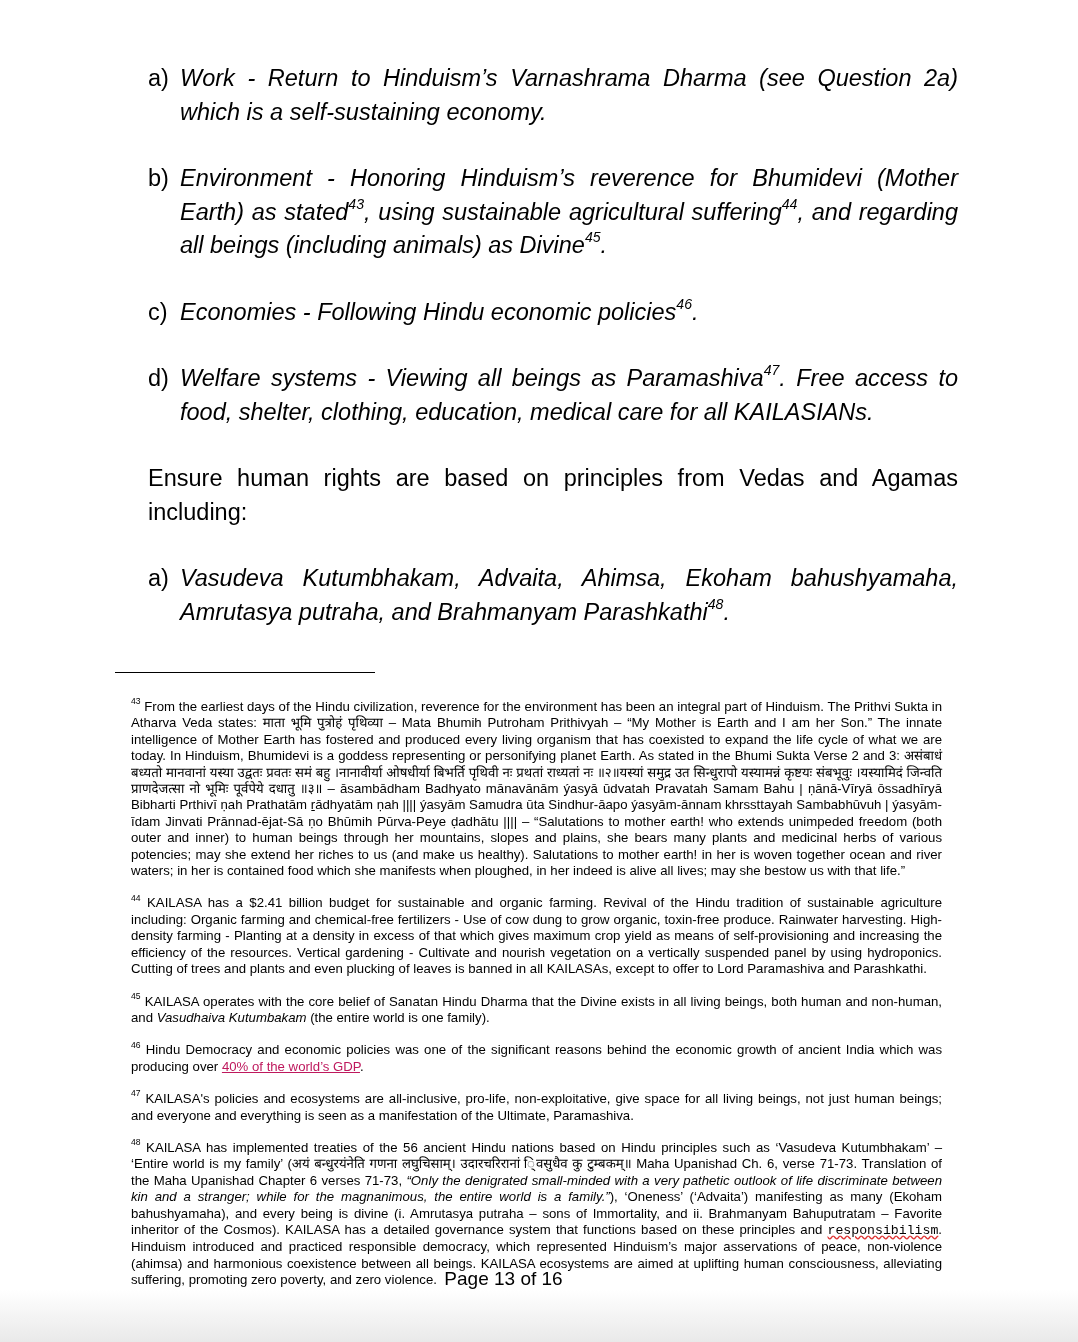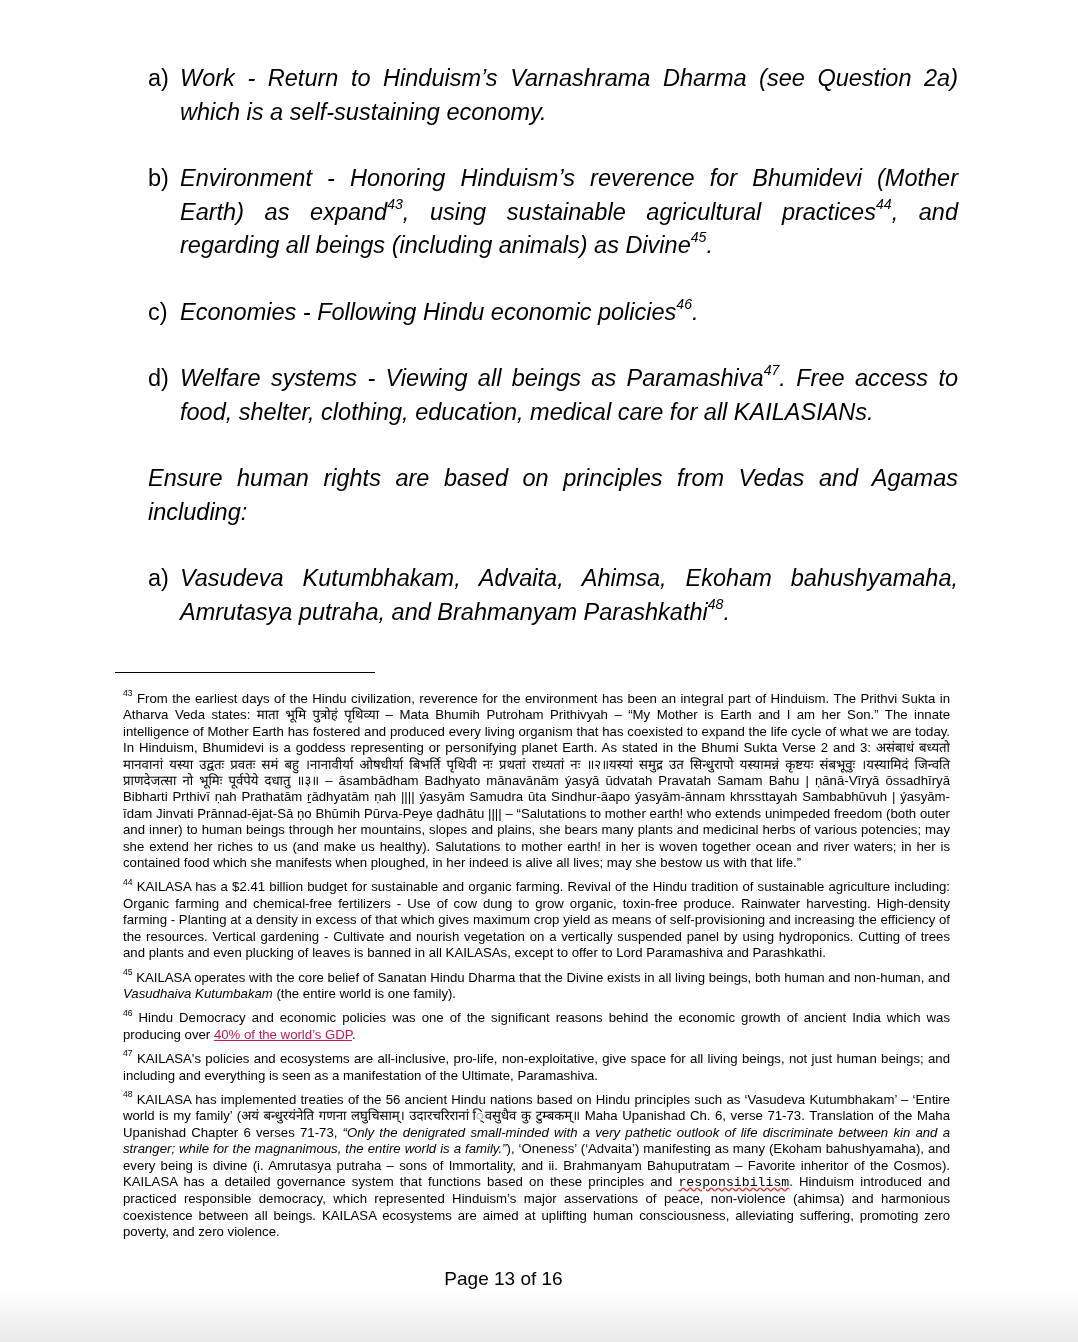--- a/index.html
+++ b/index.html
@@ -8,45 +8,45 @@
     background: linear-gradient(to bottom, #ffffff 0px, #ffffff 1290px, #e9e9e9 1342px);
     font-family: "Liberation Sans", sans-serif;
     color: #000;
     position: relative;
   }
   .page { position: absolute; left: 0; top: 0; width: 1078px; height: 1342px; }
   .main { position: absolute; left: 148px; top: 62px; width: 810px; font-size: 23.5px; line-height: 33.5px; }
   .item { display: flex; margin-bottom: 33px; text-align: justify; }
   .item .lbl { flex: 0 0 32px; }
   .item .txt { flex: 1; text-align: justify; font-style: italic; }
-  .para { text-align: justify; margin-bottom: 33px; font-style: italic; }
+  .para { text-align: justify; margin-bottom: 33px; }
   sup { font-size: 0.6em; line-height: 0; position: relative; top: -0.15em; vertical-align: super; }
   .sep { position: absolute; left: 115px; top: 672px; width: 260px; height: 1px; background: #000; }
   .fn { position: absolute; left: 115px; top: 683px; width: 843px; font-size: 13.2px; line-height: 16.4px; text-align: justify; }
-  .fn p { margin: 8px; }
+  .fn p { margin: 16px; }
   .fn sup { font-size: 0.65em; }
   .fn a { color: #be185d; text-decoration: underline; }
   .spell { text-decoration: underline wavy #d33; font-family: Liberation Mono, monospace; }
   .pagenum { position: absolute; left: 0; width: 1007px; top: 1268px; text-align: center; font-size: 19px; }
 </style>
 </head>
 <body>
 
 <div class="page">
 
   <div class="main">
 
     <div class="item">
       <span class="lbl">a)</span>
       <span class="txt">Work - Return to Hinduism’s Varnashrama Dharma (see Question 2a) which is a self-sustaining economy.</span>
     </div>
 
     <div class="item">
       <span class="lbl">b)</span>
-      <span class="txt"><span>Environment - Honoring Hinduism’s reverence for Bhumidevi (Mother Earth) as expand</span><sup>43</sup><span>, using sustainable agricultural practices</span><sup>44</sup><span>, and regarding all beings (including animals) as Divine</span><sup>45</sup><span>.</span></span>
+      <span class="txt"><span>Environment - Honoring Hinduism’s reverence for Bhumidevi (Mother Earth) as stated</span><sup>43</sup><span>, using sustainable agricultural suffering</span><sup>44</sup><span>, and regarding all beings (including animals) as Divine</span><sup>45</sup><span>.</span></span>
     </div>
 
     <div class="item">
       <span class="lbl">c)</span>
       <span class="txt"><span>Economies - Following Hindu economic policies</span><sup>46</sup><span>.</span></span>
     </div>
 
     <div class="item">
       <span class="lbl">d)</span>
       <span class="txt"><span>Welfare systems - Viewing all beings as Paramashiva</span><sup>47</sup><span>. Free access to food, shelter, clothing, education, medical care for all KAILASIANs.</span></span>
@@ -60,18 +60,18 @@
     </div>
   </div>
 
   <div class="sep"></div>
 
   <div class="fn">
     <p><sup>43</sup><span> From the earliest days of the Hindu civilization, reverence for the environment has been an integral part of Hinduism. The Prithvi Sukta in Atharva Veda states: माता भूमि पुत्रोहं पृथिव्या – Mata Bhumih Putroham Prithivyah –  “My Mother is Earth and I am her Son.” The innate intelligence of Mother Earth has fostered and produced every living organism that has coexisted to expand the life cycle of what we are today. In Hinduism, Bhumidevi is a goddess representing or personifying planet Earth. As stated in the Bhumi Sukta Verse 2 and 3: असंबाधं बध्यतो मानवानां यस्या उद्वतः प्रवतः समं बहु ।नानावीर्या ओषधीर्या बिभर्ति पृथिवी नः प्रथतां राध्यतां नः ॥२॥यस्यां समुद्र उत सिन्धुरापो यस्यामन्नं कृष्टयः संबभूवुः ।यस्यामिदं जिन्वति प्राणदेजत्सा नो भूमिः पूर्वपेये दधातु ॥३॥ – āsambādham Badhyato mānavānām ýasyā ūdvatah Pravatah Samam Bahu | ṇānā-Vīryā ōssadhīryā Bibharti Prthivī ṇah Prathatām ṟādhyatām ṇah |||| ýasyām Samudra ūta Sindhur-āapo ýasyām-ānnam khrssttayah Sambabhūvuh | ýasyām-īdam Jinvati Prānnad-ējat-Sā ṇo Bhūmih Pūrva-Peye ḍadhātu |||| – “Salutations to mother earth! who extends unimpeded freedom (both outer and inner) to human beings through her mountains, slopes and plains, she bears many plants and medicinal herbs of various potencies; may she extend her riches to us (and make us healthy). Salutations to mother earth! in her is woven together ocean and river waters; in her is contained food which she manifests when ploughed, in her indeed is alive all lives; may she bestow us with that life.”</span></p>
     <p><sup>44</sup><span> KAILASA has a $2.41 billion budget for sustainable and organic farming. Revival of the Hindu tradition of sustainable agriculture including: Organic farming and chemical-free fertilizers - Use of cow dung to grow organic, toxin-free produce. Rainwater harvesting. High-density farming - Planting at a density in excess of that which gives maximum crop yield as means of self-provisioning and increasing the efficiency of the resources. Vertical gardening - Cultivate and nourish vegetation on a vertically suspended panel by using hydroponics. Cutting of trees and plants and even plucking of leaves is banned in all KAILASAs, except to offer to Lord Paramashiva and Parashkathi.</span></p>
     <p><sup>45</sup><span> KAILASA operates with the core belief of Sanatan Hindu Dharma that the Divine exists in all living beings, both human and non-human, and </span><i>Vasudhaiva Kutumbakam</i><span> (the entire world is one family).</span></p>
     <p><sup>46</sup><span> Hindu Democracy and economic policies was one of the significant reasons behind the economic growth of ancient India which was producing over </span><a>40% of the world’s GDP</a><span>.</span></p>
-    <p><sup>47</sup><span> KAILASA's policies and ecosystems are all-inclusive, pro-life, non-exploitative, give space for all living beings, not just human beings; and including and everything is seen as a manifestation of the Ultimate, Paramashiva.</span></p>
+    <p><sup>47</sup><span> KAILASA's policies and ecosystems are all-inclusive, pro-life, non-exploitative, give space for all living beings, not just human beings; and everyone and everything is seen as a manifestation of the Ultimate, Paramashiva.</span></p>
     <p><sup>48</sup><span> KAILASA has implemented treaties of the 56 ancient Hindu nations based on Hindu principles such as ‘Vasudeva  Kutumbhakam’ – ‘Entire world is my family’ (अयं बन्धुरयंनेति गणना लघुचिसाम्। उदारचरिरानां ि्वसुधैव कु टुम्बकम्॥ Maha Upanishad Ch. 6, verse 71-73. Translation of the Maha Upanishad Chapter 6 verses 71-73, </span><i>“Only the denigrated small-minded with a very pathetic  outlook of life discriminate between kin and a stranger; while for the magnanimous, the entire world is a family.”</i><span>), ‘Oneness’ (‘Advaita’) manifesting as many (Ekoham bahushyamaha), and every being is divine (i. Amrutasya putraha – sons of Immortality, and ii. Brahmanyam Bahuputratam – Favorite inheritor of the Cosmos). KAILASA has a detailed governance system that functions based on these principles and </span><span class="spell">responsibilism</span><span>. Hinduism introduced and practiced responsible democracy, which represented Hinduism’s major asservations of peace, non-violence (ahimsa) and harmonious coexistence between all beings. KAILASA ecosystems are aimed at uplifting human consciousness, alleviating suffering, promoting zero poverty, and zero violence.</span></p>
   </div>
 
   <div class="pagenum">Page 13 of 16</div>
 </div>
 
 </body></html>

